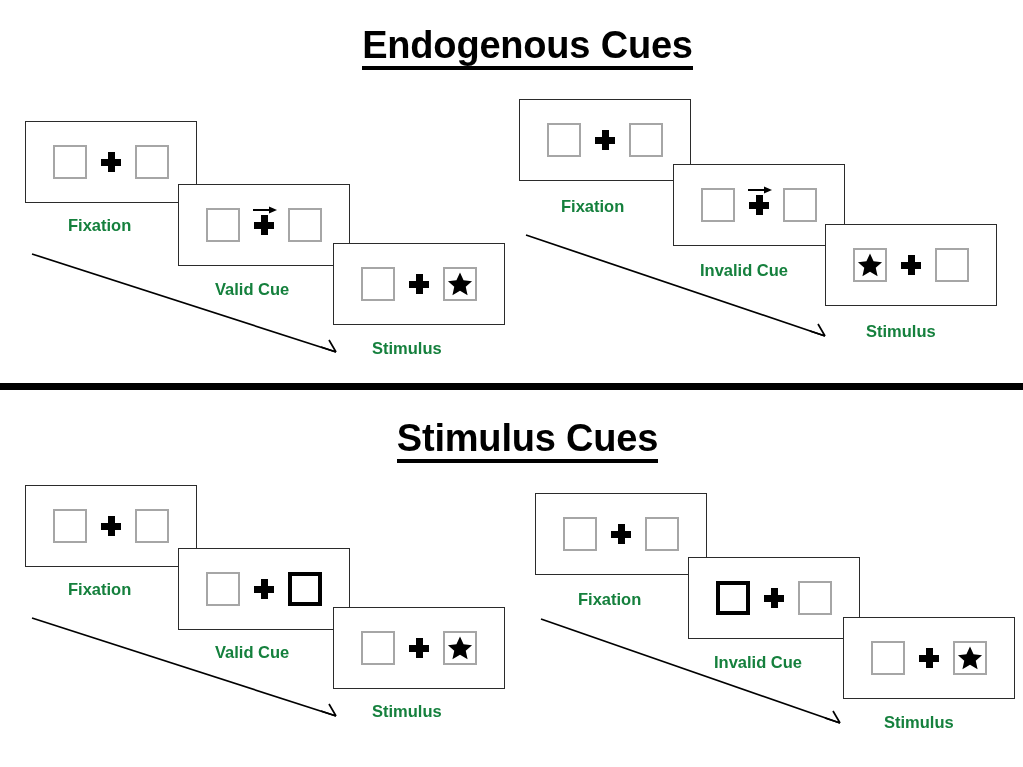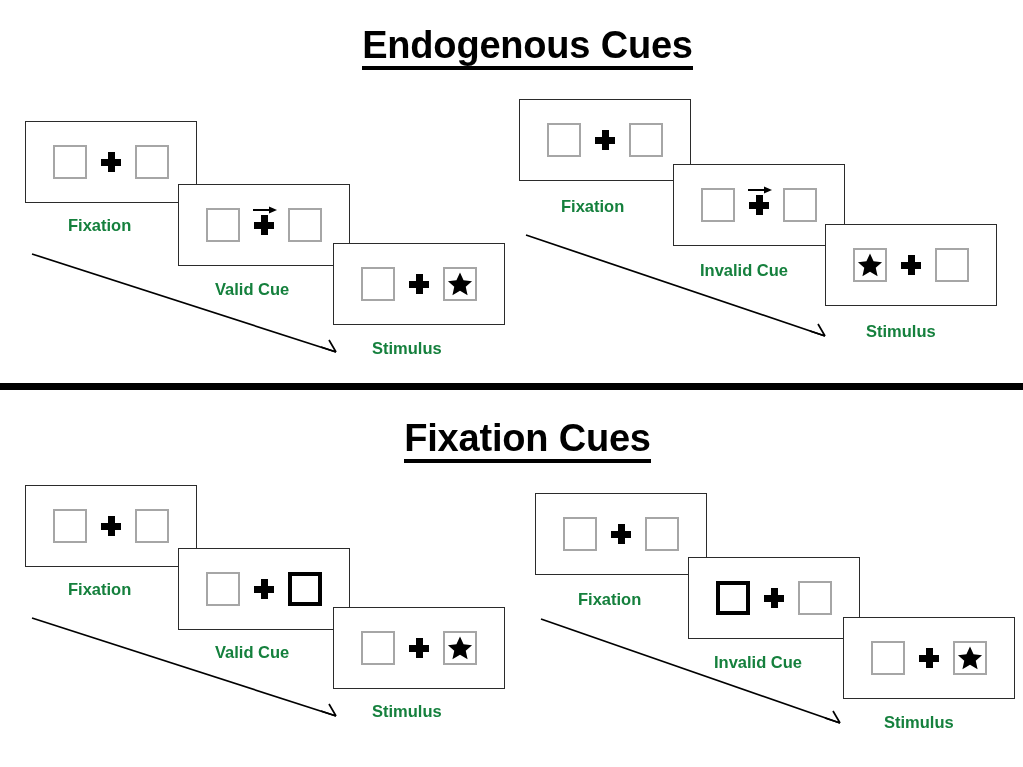--- a/index.html
+++ b/index.html
@@ -229,21 +229,21 @@
     <div class="plus-wrap">
       <div class="plus"></div>
     </div>
     <div class="pbox"></div>
   </div>
   <div class="stage-label" style="left:866px; top:322px;">Stimulus</div>
 
   <div class="divider" style="top:383px;"></div>
 
   <div class="section-title" style="top:417px;">
-    <span class="u">Fixation Cues</span>
+    <span class="u">Stimulus Cues</span>
   </div>
 
   <svg class="flow-arrow" style="left:28px; top:612px;" width="325" height="118" viewBox="0 0 325 118">
     <line x1="4" y1="6" x2="308" y2="104" stroke="#000" stroke-width="1.7"></line>
     <path d="M308 104 L293 99 M308 104 L301 92" stroke="#000" stroke-width="1.7" fill="none"></path>
   </svg>
 
   <div class="frame" style="left:25px; top:485px; width:172px; height:82px;">
     <div class="pbox"></div>
     <div class="plus-wrap">

